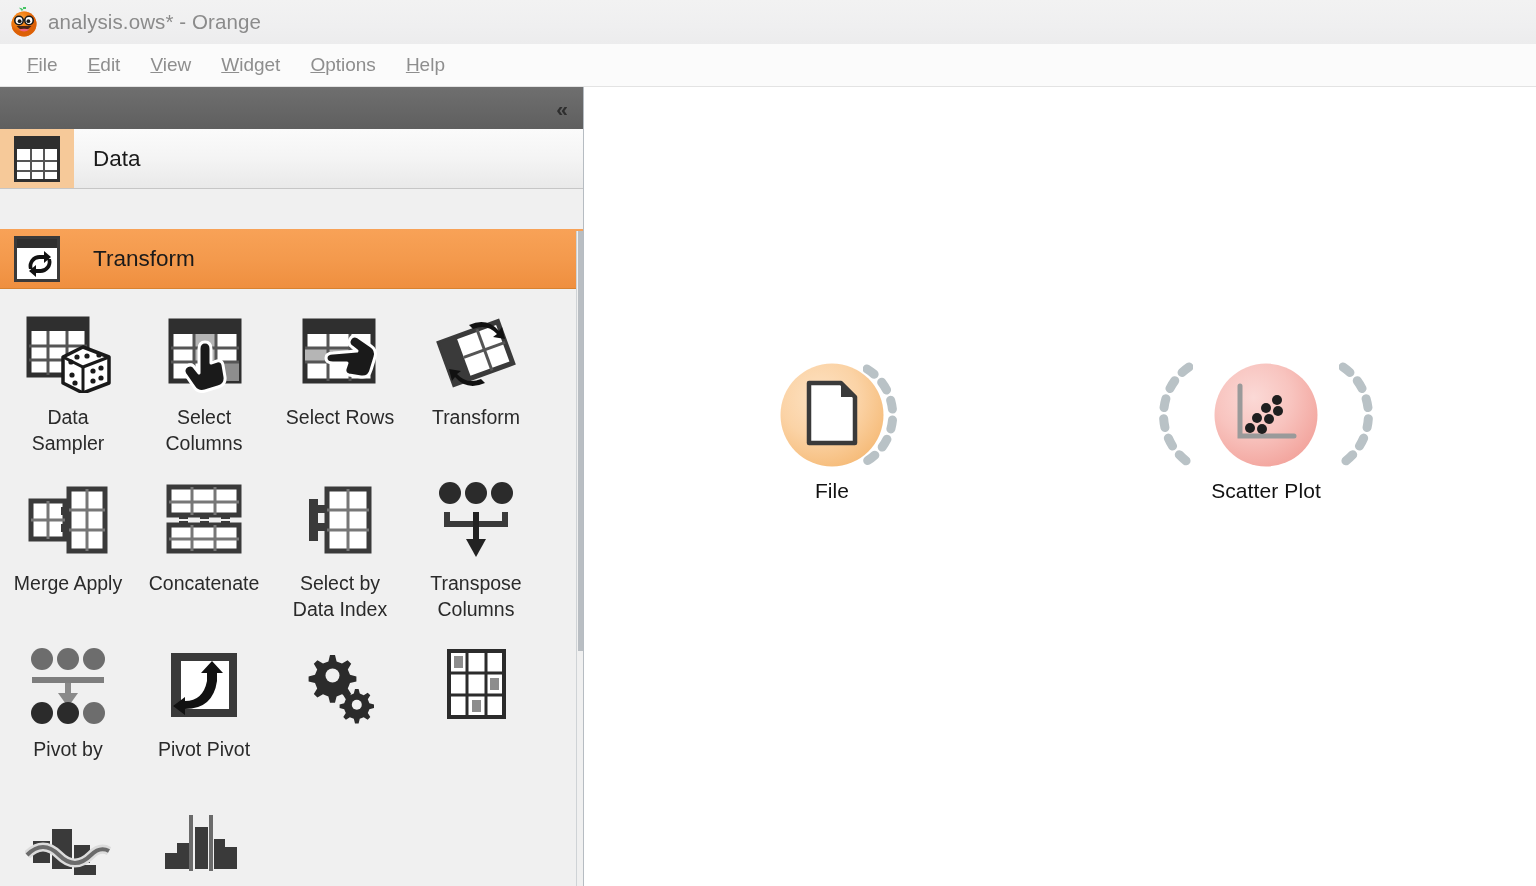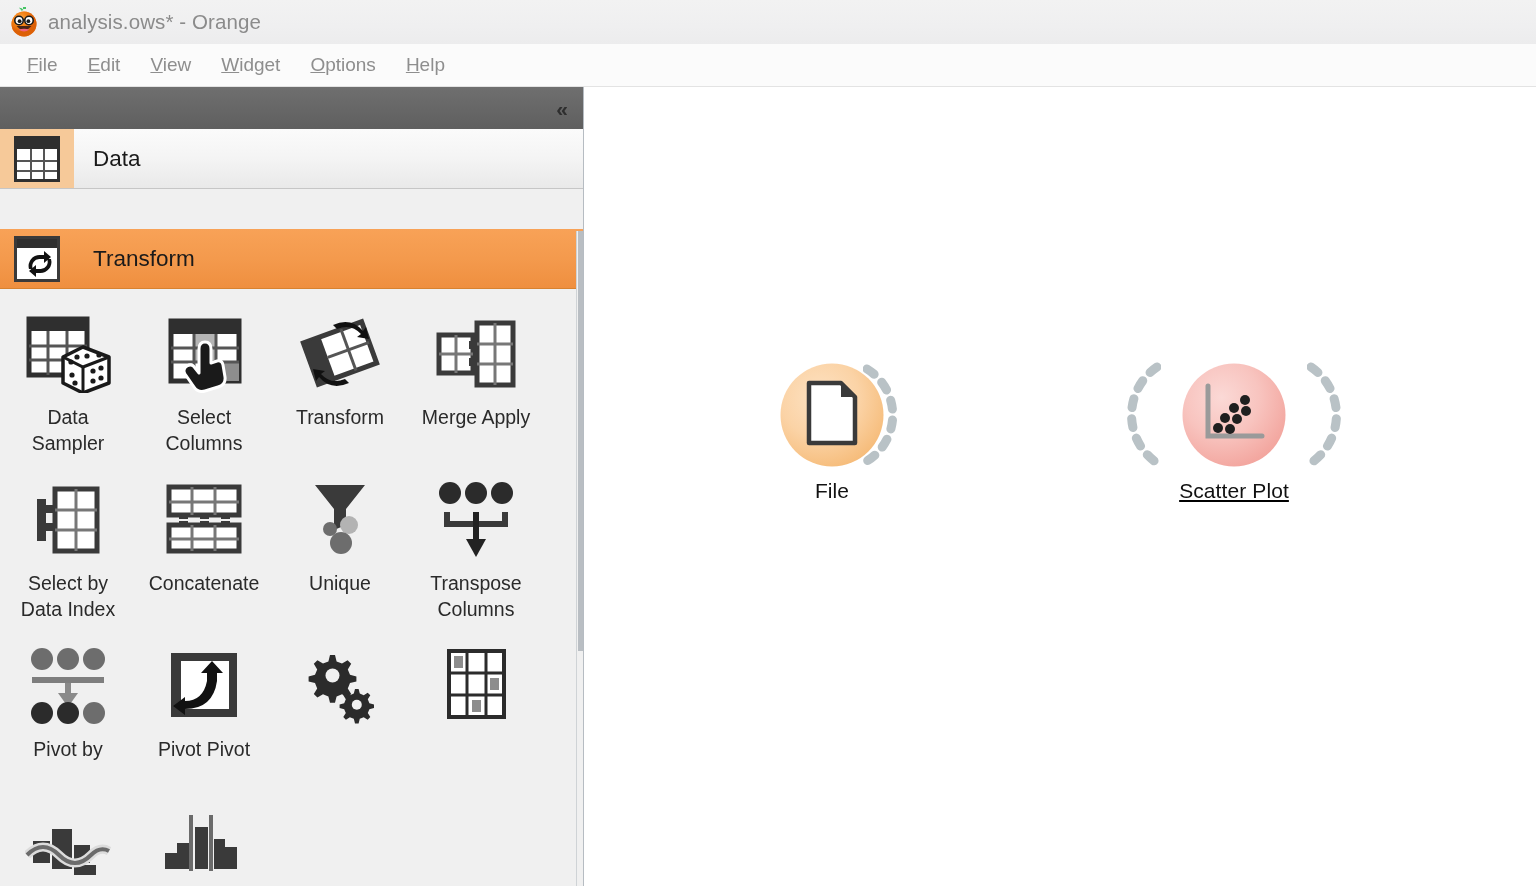--- a/index.html
+++ b/index.html
@@ -253,20 +253,35 @@
               <line x1="55" y1="21" x2="55" y2="68" stroke="#555" stroke-width="3"></line>
               <line x1="10" y1="35" x2="78" y2="35" stroke="#555" stroke-width="3"></line>
               <line x1="10" y1="49" x2="78" y2="49" stroke="#555" stroke-width="3"></line>
               <path d="M38 36 q0 -7 6 -7 q6 0 6 7 l0 14 l6 -2 q5 -1 6 4 l2 12 q1 8 -7 10 l-13 4 q-7 2 -11 -4 l-9 -13 q-3 -5 2 -8 q5 -3 8 2 l4 5 z" fill="#1a1a1a" stroke="#fff" stroke-width="3" stroke-linejoin="round"></path>
             </svg>
           </div>
           <div class="cap">Select
 Columns</div>
         </div>
 
+        <div class="cell">
+          <div class="icon-box">
+            <svg width="86" height="80" viewBox="0 0 86 80">
+              <rect x="8" y="8" width="68" height="60" fill="#fff" stroke="#2f2f2f" stroke-width="5"></rect>
+              <rect x="8" y="8" width="68" height="13" fill="#2f2f2f"></rect>
+              <rect x="8" y="35" width="68" height="14" fill="#b5b5b5"></rect>
+              <line x1="31" y1="21" x2="31" y2="68" stroke="#555" stroke-width="3"></line>
+              <line x1="53" y1="21" x2="53" y2="68" stroke="#555" stroke-width="3"></line>
+              <line x1="8" y1="35" x2="76" y2="35" stroke="#555" stroke-width="3"></line>
+              <line x1="8" y1="49" x2="76" y2="49" stroke="#555" stroke-width="3"></line>
+              <path d="M36 40 q-7 0 -7 5 q0 5 7 5 l14 0 l-2 6 q-1 5 4 6 l12 2 q8 1 10 -7 l4 -13 q2 -7 -4 -11 l-13 -9 q-5 -3 -8 2 q-3 5 2 8 l5 4 z" fill="#1a1a1a" stroke="#fff" stroke-width="3" stroke-linejoin="round"></path>
+            </svg>
+          </div>
+          <div class="cap">Select Rows</div>
+        </div>
 
         <div class="cell">
           <div class="icon-box">
             <svg width="86" height="80" viewBox="0 0 86 80">
               <g transform="rotate(-20 43 40)">
                 <rect x="12" y="18" width="62" height="44" fill="#fff" stroke="#3a3a3a" stroke-width="5"></rect>
                 <rect x="12" y="18" width="18" height="44" fill="#3a3a3a"></rect>
                 <line x1="52" y1="18" x2="52" y2="62" stroke="#555" stroke-width="3"></line>
                 <line x1="30" y1="40" x2="74" y2="40" stroke="#555" stroke-width="3"></line>
               </g>
@@ -285,36 +300,20 @@
               <line x1="6" y1="41" x2="40" y2="41" stroke="#777" stroke-width="3"></line>
               <rect x="36" y="28" width="7" height="8" fill="#3a3a3a"></rect>
               <rect x="36" y="45" width="7" height="8" fill="#3a3a3a"></rect>
               <rect x="44" y="10" width="36" height="62" fill="#fff" stroke="#3a3a3a" stroke-width="5"></rect>
               <line x1="62" y1="10" x2="62" y2="72" stroke="#777" stroke-width="3"></line>
               <line x1="44" y1="31" x2="80" y2="31" stroke="#777" stroke-width="3"></line>
               <line x1="44" y1="51" x2="80" y2="51" stroke="#777" stroke-width="3"></line>
             </svg>
           </div>
           <div class="cap">Merge Apply</div>
-        </div>
-
-        <div class="cell">
-          <div class="icon-box">
-            <svg width="86" height="80" viewBox="0 0 86 80">
-              <rect x="12" y="20" width="9" height="42" fill="#3a3a3a"></rect>
-              <rect x="20" y="26" width="8" height="8" fill="#3a3a3a"></rect>
-              <rect x="20" y="44" width="8" height="8" fill="#3a3a3a"></rect>
-              <rect x="30" y="10" width="42" height="62" fill="#fff" stroke="#3a3a3a" stroke-width="5"></rect>
-              <line x1="51" y1="10" x2="51" y2="72" stroke="#777" stroke-width="3"></line>
-              <line x1="30" y1="31" x2="72" y2="31" stroke="#777" stroke-width="3"></line>
-              <line x1="30" y1="51" x2="72" y2="51" stroke="#777" stroke-width="3"></line>
-            </svg>
-          </div>
-          <div class="cap">Select by
-Data Index</div>
         </div>
 
         <div class="cell">
           <div class="icon-box">
             <svg width="86" height="80" viewBox="0 0 86 80">
               <rect x="8" y="8" width="70" height="28" fill="#fff" stroke="#3a3a3a" stroke-width="5"></rect>
               <line x1="31" y1="8" x2="31" y2="36" stroke="#777" stroke-width="3"></line>
               <line x1="54" y1="8" x2="54" y2="36" stroke="#777" stroke-width="3"></line>
               <line x1="8" y1="23" x2="78" y2="23" stroke="#777" stroke-width="3"></line>
               <rect x="18" y="34" width="9" height="6" fill="#3a3a3a"></rect>
@@ -328,28 +327,33 @@
               <line x1="54" y1="46" x2="54" y2="72" stroke="#777" stroke-width="3"></line>
               <line x1="8" y1="60" x2="78" y2="60" stroke="#777" stroke-width="3"></line>
             </svg>
           </div>
           <div class="cap">Concatenate</div>
         </div>
 
         <div class="cell">
           <div class="icon-box">
             <svg width="86" height="80" viewBox="0 0 86 80">
-              <path d="M18 6 l50 0 l-19 24 l0 16 l-12 5 l0 -21 z" fill="#3a3a3a"></path>
-              <circle cx="33" cy="50" r="7" fill="#6d6d6d"></circle>
-              <circle cx="52" cy="46" r="9" fill="#b3b3b3"></circle>
-              <circle cx="44" cy="64" r="11" fill="#6d6d6d"></circle>
-            </svg>
-          </div>
-          <div class="cap">Unique</div>
-        </div>
+              <rect x="12" y="20" width="9" height="42" fill="#3a3a3a"></rect>
+              <rect x="20" y="26" width="8" height="8" fill="#3a3a3a"></rect>
+              <rect x="20" y="44" width="8" height="8" fill="#3a3a3a"></rect>
+              <rect x="30" y="10" width="42" height="62" fill="#fff" stroke="#3a3a3a" stroke-width="5"></rect>
+              <line x1="51" y1="10" x2="51" y2="72" stroke="#777" stroke-width="3"></line>
+              <line x1="30" y1="31" x2="72" y2="31" stroke="#777" stroke-width="3"></line>
+              <line x1="30" y1="51" x2="72" y2="51" stroke="#777" stroke-width="3"></line>
+            </svg>
+          </div>
+          <div class="cap">Select by
+Data Index</div>
+        </div>
+
 
         <div class="cell">
           <div class="icon-box">
             <svg width="86" height="80" viewBox="0 0 86 80">
               <circle cx="17" cy="14" r="11" fill="#2b2b2b"></circle>
               <circle cx="43" cy="14" r="11" fill="#2b2b2b"></circle>
               <circle cx="69" cy="14" r="11" fill="#2b2b2b"></circle>
               <path d="M14 33 l0 12 l58 0 l0 -12" fill="none" stroke="#3a3a3a" stroke-width="6"></path>
               <line x1="43" y1="33" x2="43" y2="62" stroke="#222" stroke-width="6"></line>
               <path d="M43 78 l-10 -18 l20 0 z" fill="#222"></path>
@@ -470,21 +474,21 @@
             <path d="M36 3 l0 14 l14 0 z" fill="#3a3a3a"></path>
           </svg>
         </div>
         <svg class="chan" style="left:136px;" width="34" height="104" viewBox="0 0 34 104">
           <path d="M4 6 A 54 54 0 0 1 4 98" fill="none" stroke="#b9c2c6" stroke-width="9" stroke-linecap="round" stroke-dasharray="9 11"></path>
         </svg>
       </div>
       <div class="cap">File</div>
     </div>
 
-    <div class="node scatter" style="left:544px; top:268px;text-decoration:underline;">
+    <div class="node scatter" style="left:576px; top:268px;">
       <div class="bubble">
         <div class="disc"></div>
         <div class="glyph">
           <svg width="66" height="62" viewBox="0 0 66 62">
             <path d="M7 4 l0 50 l54 0" fill="none" stroke="#9a9a9a" stroke-width="5" stroke-linecap="round"></path>
             <g fill="#1f1f1f">
               <circle cx="17" cy="46" r="5"></circle>
               <circle cx="29" cy="47" r="5"></circle>
               <circle cx="24" cy="36" r="5"></circle>
               <circle cx="36" cy="37" r="5"></circle>

